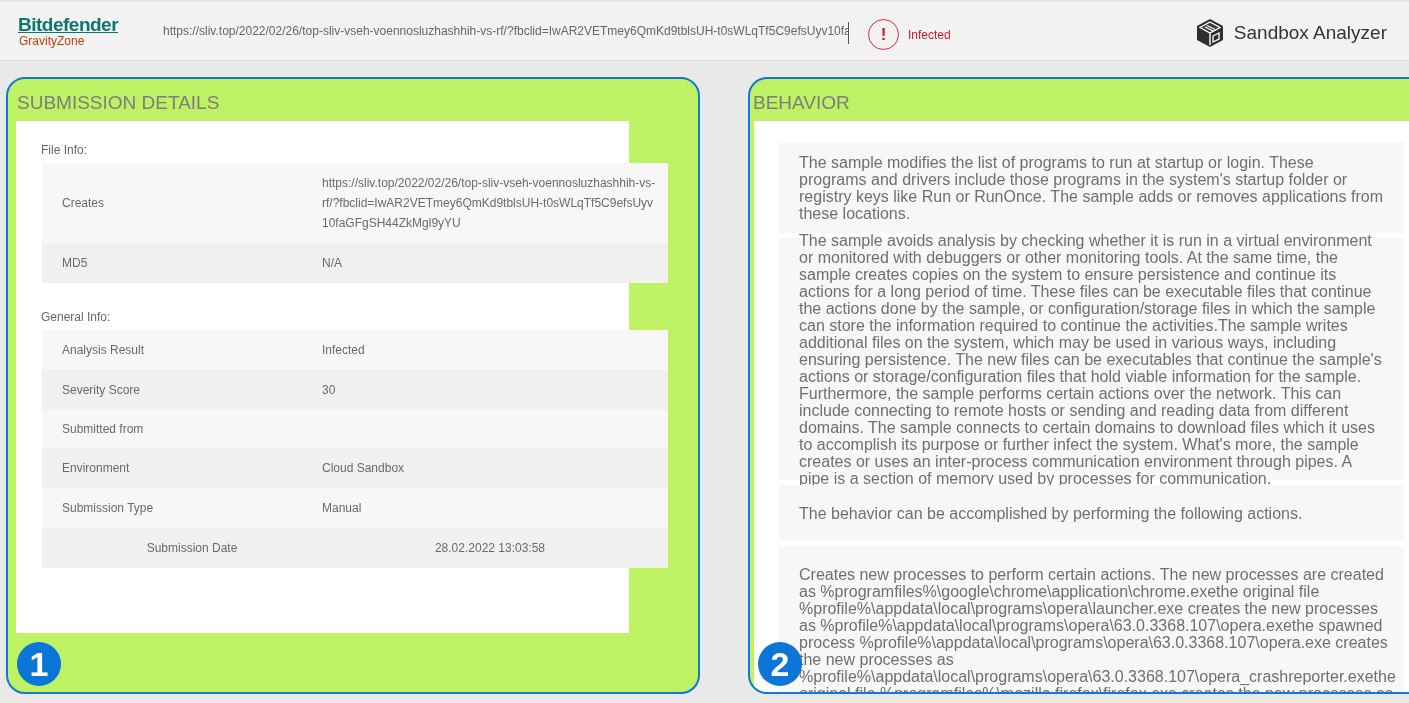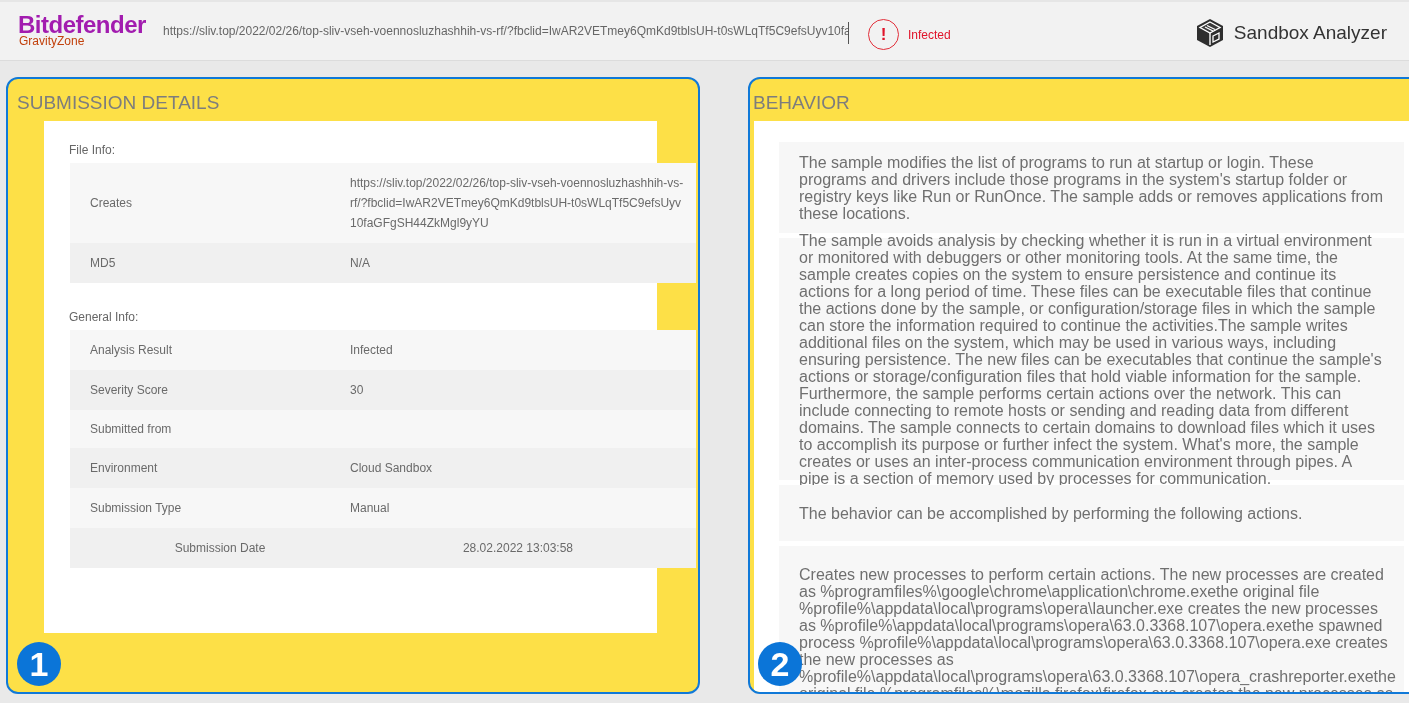--- a/index.html
+++ b/index.html
@@ -1,35 +1,35 @@
 <!DOCTYPE html>
 <html><head>
 <meta charset="utf-8">
 <style>
   * { box-sizing: border-box; margin: 0; padding: 0; }
   html, body { width: 1409px; height: 703px; overflow: hidden; background: #e9e9e9; font-family: "Liberation Sans", sans-serif; }
   .topbar { position: absolute; left: 0; top: 0; width: 1409px; height: 61px; background: #f2f2f2; border-bottom: 1px solid #dcdcdc; border-top: 2px solid #e6e6e6; }
   .logo { position: absolute; left: 18px; top: 13px; }
-  .logo-main { font-size: 24px; font-weight: bold; color: #a21caf; letter-spacing: -0.5px; line-height: 20px; }
+  .logo-main { font-size: 19px; font-weight: bold; color: #0f766e; letter-spacing: -0.5px; line-height: 20px; text-decoration: underline; }
   .logo-sub { font-size: 12px; color: #c2410c; line-height: 13px; margin-left: 1px; }
   .url { position: absolute; left: 163px; top: 22px; width: 686px; font-size: 12px; color: #666; white-space: nowrap; overflow: hidden; padding-right: 2px; border-right: 1px solid #555; height: 22px; line-height: 19px; top: 20px; }
   .status { position: absolute; left: 868px; top: 17px; display: flex; align-items: center; }
   .status-icon { width: 31px; height: 31px; border: 1.5px solid #e22f3a; border-radius: 50%; color: #e0142a; font-weight: bold; font-size: 17px; display: flex; align-items: center; justify-content: center; }
   .status-label { color: #e0142a; font-size: 12px; margin-left: 9px; }
   .brand { position: absolute; right: 22px; top: 16px; display: flex; align-items: center; }
   .brand-icon { width: 28px; height: 30px; margin-right: 10px; }
   .brand-label { font-size: 19px; color: #333; }
-  .panel { position: absolute; top: 77px; border: 2px solid #1079d8; border-radius: 12px; background: #fde047; overflow: hidden; }
+  .panel { position: absolute; top: 77px; border: 2px solid #1079d8; border-radius: 19px; background: #bef264; overflow: hidden; }
   .panel-left { left: 6px; width: 694px; height: 617px; }
   .panel-right { left: 708px; width: 688px; height: 617px; margin-left: 40px; }
   .panel-title { font-size: 19px; color: #7d7d7d; position: absolute; top: 13px; }
   .panel-left .panel-title { left: 9px; }
   .panel-right .panel-title { left: 3px; }
   .card { position: absolute; background: #fff; }
-  .card-left { left: 8px; top: 42px; width: 613px; height: 512px; margin-left: 28px; }
+  .card-left { left: 8px; top: 42px; width: 613px; height: 512px; }
   .card-right { left: 4px; top: 42px; width: 676px; height: 580px; }
   .section-label { position: absolute; left: 25px; font-size: 12px; color: #666; }
   .kv-table { position: absolute; left: 26px; width: 626px; }
   .kv-row { display: flex; align-items: center; font-size: 12px; color: #6a6a6a; }
   .kv-row:nth-child(odd) { background: #f7f7f7; }
   .kv-row:nth-child(even) { background: #f0f0f0; }
   .kv-key { width: 280px; padding-left: 20px; }
   .kv-val { flex: 1; line-height: 20px; padding-right: 10px; }
   .bh-block { position: absolute; left: 25px; width: 625px; background: #f7f7f7; font-size: 16px; color: #6f6f6f; line-height: 17px; padding: 0 20px; display: flex; align-items: center; }
   .marker { position: absolute; width: 44px; height: 44px; border-radius: 50%; background: #0b75d8; color: #fff; font-weight: bold; font-size: 34px; display: flex; align-items: center; justify-content: center; z-index: 5; line-height: 1; }

